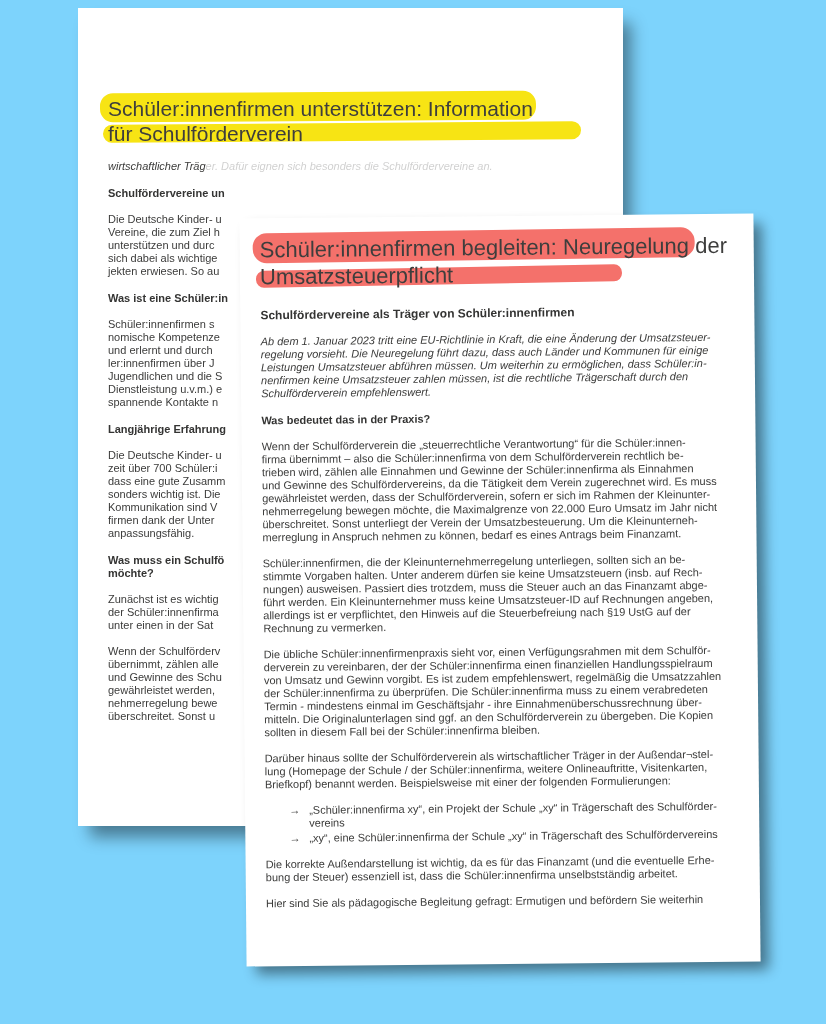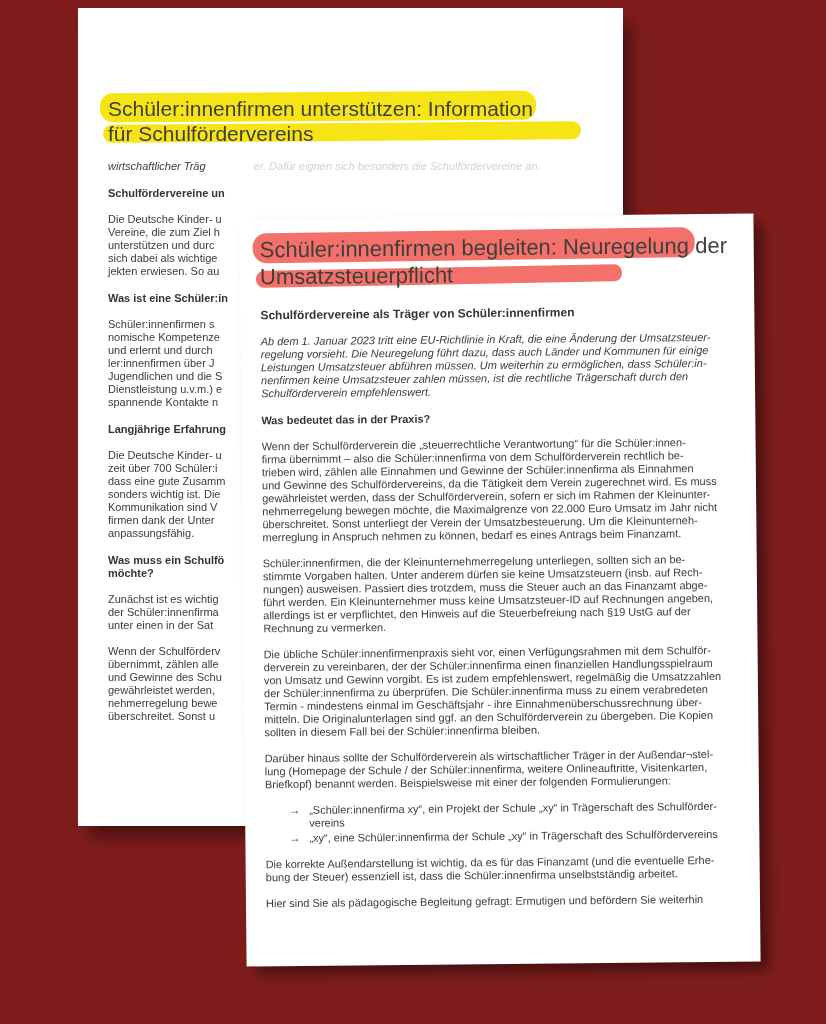--- a/index.html
+++ b/index.html
@@ -1,16 +1,16 @@
 <!DOCTYPE html>
 <html style="--highlight-yellow: #f7e414; --highlight-red: #f4716b; --text: #3b3b3a;"><head>
 <meta charset="utf-8">
 <style>
   html,body{margin:0;padding:0;background:#ffffff;}
-  .canvas{position:relative;width:826px;height:1024px;overflow:hidden;background:#7f1d1d;
+  .canvas{position:relative;width:826px;height:1024px;overflow:hidden;background:#7dd3fc;
           font-family:"Liberation Sans",sans-serif;color:#3b3b3a;}
   .page{position:absolute;background:#ffffff;}
   .page-back{left:78px;top:8px;width:545px;height:818px;
              box-shadow:10px 13px 15px -2px rgba(0,0,0,.42);}
   .page-front{left:243px;top:216px;width:514px;height:748px;
               transform:rotate(-0.55deg);
               box-shadow:9px 9px 13px -1px rgba(0,0,0,.45);}
   .content{position:absolute;left:30px;right:16px;top:0;}
   .bp-content{top:88px;}
   .fp-content{left:20px;top:18px;right:16px;}
@@ -25,21 +25,21 @@
   .hl-y{background:var(--highlight-yellow,#f7e414);}
   .hl-r{background:var(--highlight-red,#f4716b);}
   .hl-y1{left:-8px;top:-4px;width:436px;height:29px;border-radius:13px;transform:rotate(-.35deg);}
   .hl-y2{left:-5px;top:27px;width:478px;height:18px;border-radius:9px;transform:rotate(-.45deg);}
   .hl-r1{left:-7px;top:-4px;width:442px;height:30px;border-radius:14px;transform:rotate(-.25deg);}
   .hl-r2{left:-4px;top:33px;width:366px;height:17px;border-radius:8px;transform:rotate(-.5deg);}
 
   .intro{font-style:italic;margin:14px 0 0 0;}
   .body-txt{font-size:11px;line-height:13px;}
   .ln{white-space:nowrap;}
-  .ghost{opacity:.24;margin-left:48px;}
+  .ghost{opacity:.24;}
   .bp-h,.fp-h{font-size:11px;line-height:13px;font-weight:700;color:#343433;
               margin:14px 0 13px 0;white-space:pre-line;}
   .subhead{font-size:12px;line-height:15px;font-weight:700;color:#343433;margin:18px 0 0 0;}
   .para{margin:0 0 13px 0;}
   .fp-intro{margin:12px 0 1px 0;}
   .blocks{margin-top:1px;}
   .bullets{margin:0 0 13px 0;}
   .bullet{display:flex;gap:9px;padding-left:24px;margin:0 0 2px 0;}
   .arrow{flex:0 0 auto;}
 </style>
@@ -48,21 +48,21 @@
 
 <div class="canvas">
 
   <section class="page page-back">
     <div class="content bp-content">
       <div class="title-wrap">
         <span class="hl hl-y hl-y1"></span>
         <span class="hl hl-y hl-y2"></span>
         <h1 class="doc-title bp-title">
           <span class="tl">Schüler:innenfirmen unterstützen: Information</span>
-          <span class="tl">für Schulfördervereins</span>
+          <span class="tl">für Schulförderverein</span>
         </h1>
       </div>
       <div class="intro body-txt">
         <div class="ln"><span>wirtschaftlicher Träg</span><span class="ghost">er. Dafür eignen sich besonders die Schulfördervereine an.</span></div>
       </div>
       <div class="blocks body-txt">
 
           <h3 class="bp-h">Schulfördervereine un</h3>
           <div class="para">
             <div class="ln">Die Deutsche Kinder- u</div>

